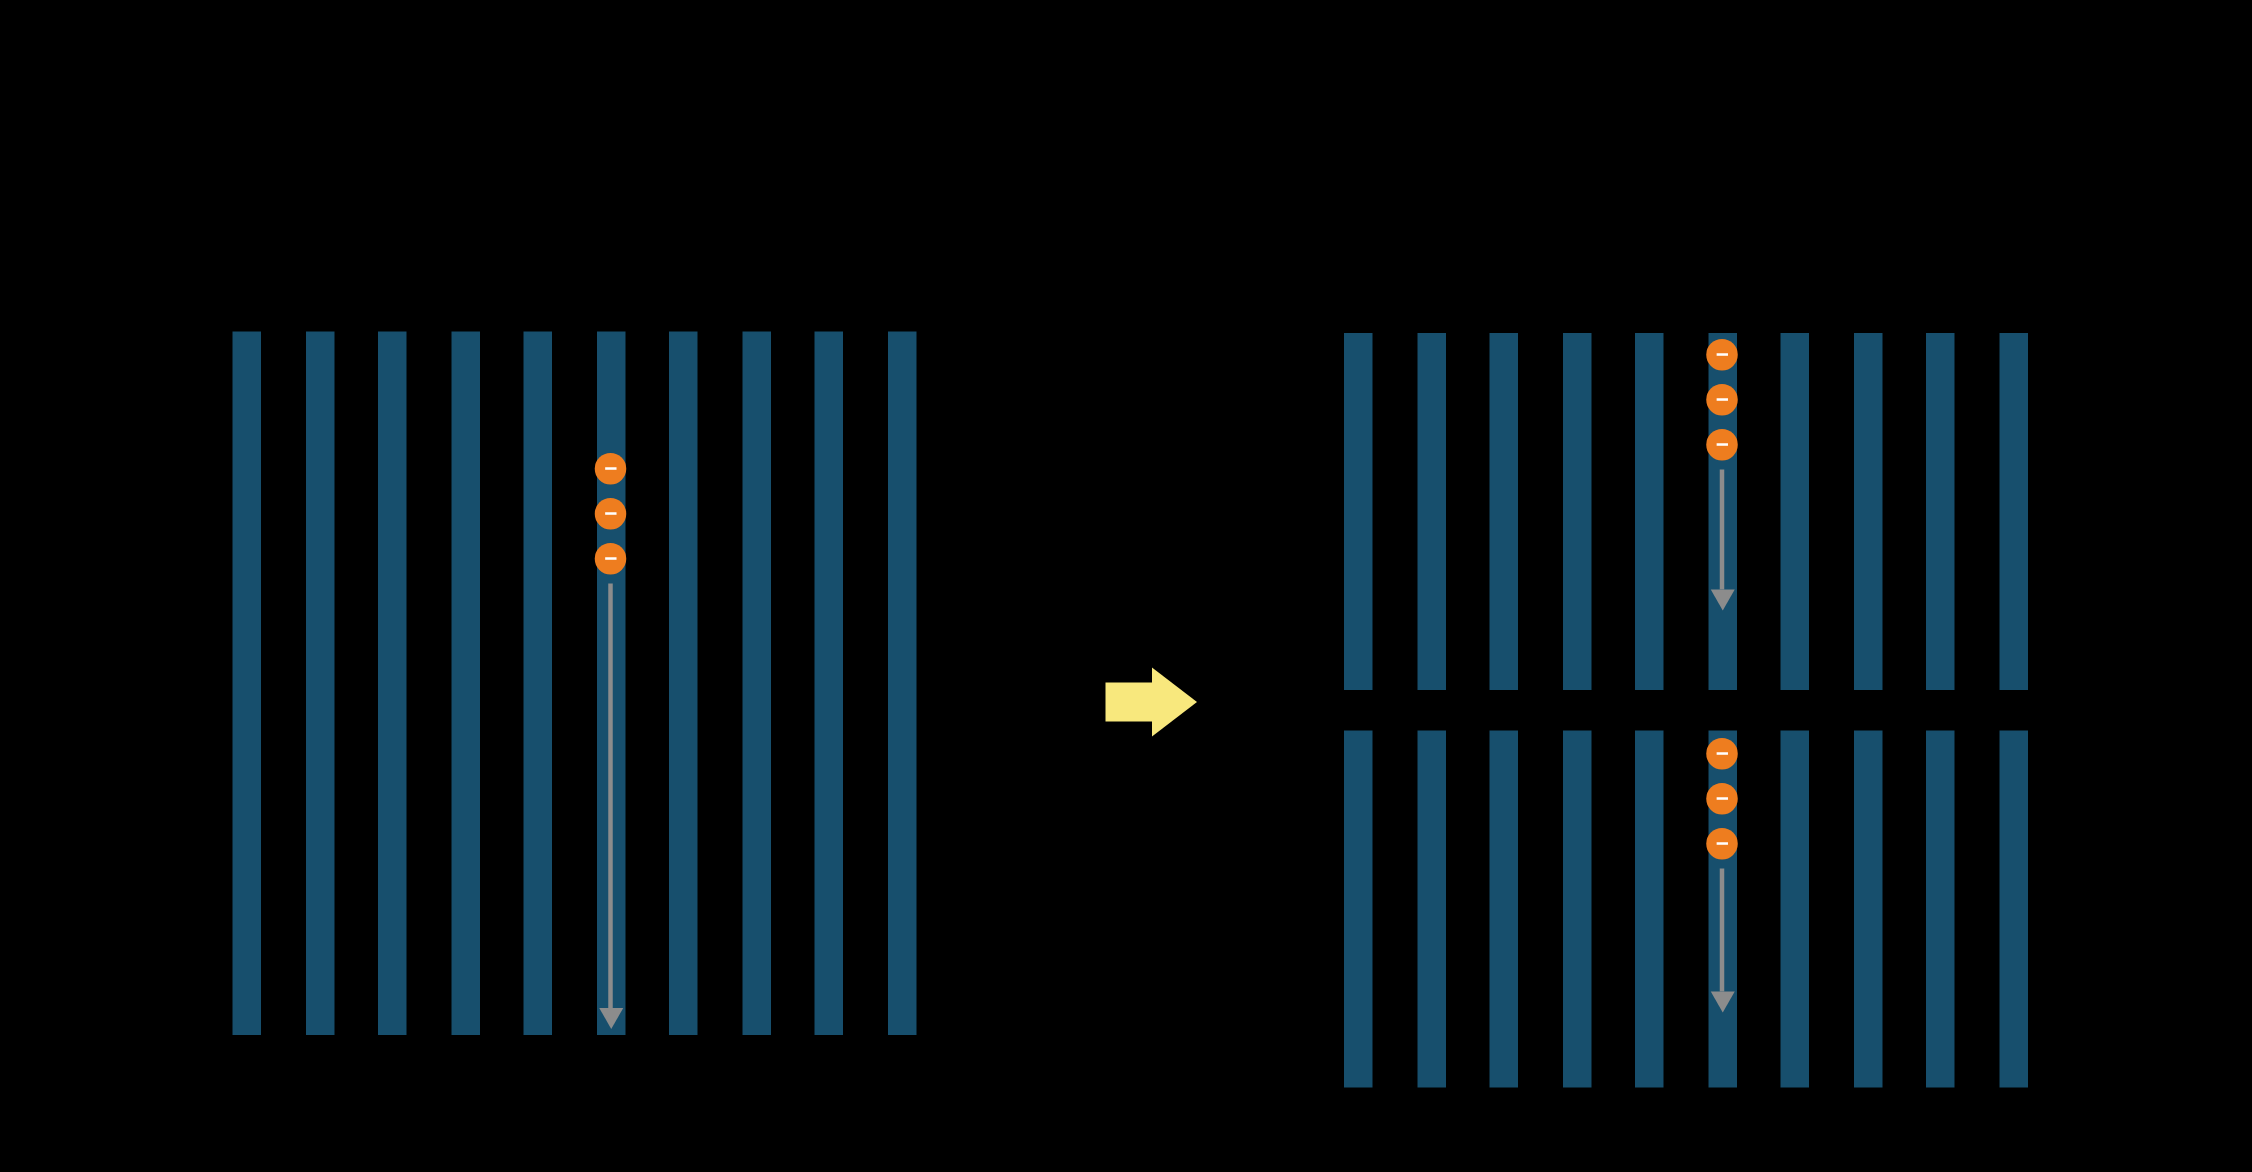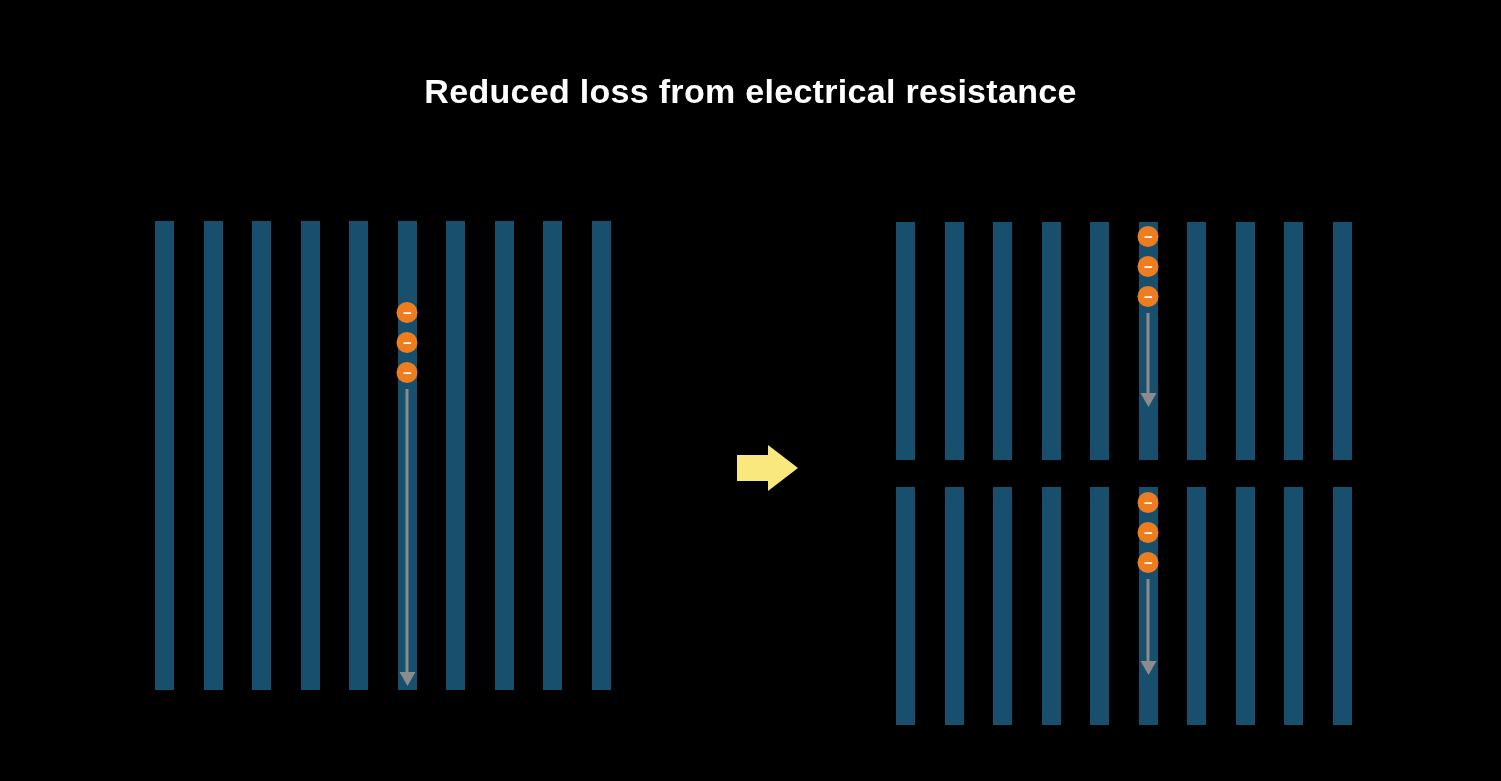--- a/index.html
+++ b/index.html
@@ -68,21 +68,20 @@
     border-top:23px solid transparent;
     border-bottom:23px solid transparent;
     border-left:30px solid var(--transition-arrow,#f8e87d);
   }
 </style>
 </head>
 <body>
 
 <div class="stage">
 
-  <h1 class="title">Reduced loss from electrical resistance</h1>
 
   <div class="panel left" style="--col-frac: 0.5555555555555556;">
     <div class="bars">
         <div class="bar"></div>
         <div class="bar"></div>
         <div class="bar"></div>
         <div class="bar"></div>
         <div class="bar"></div>
         <div class="bar"></div>
         <div class="bar"></div>

